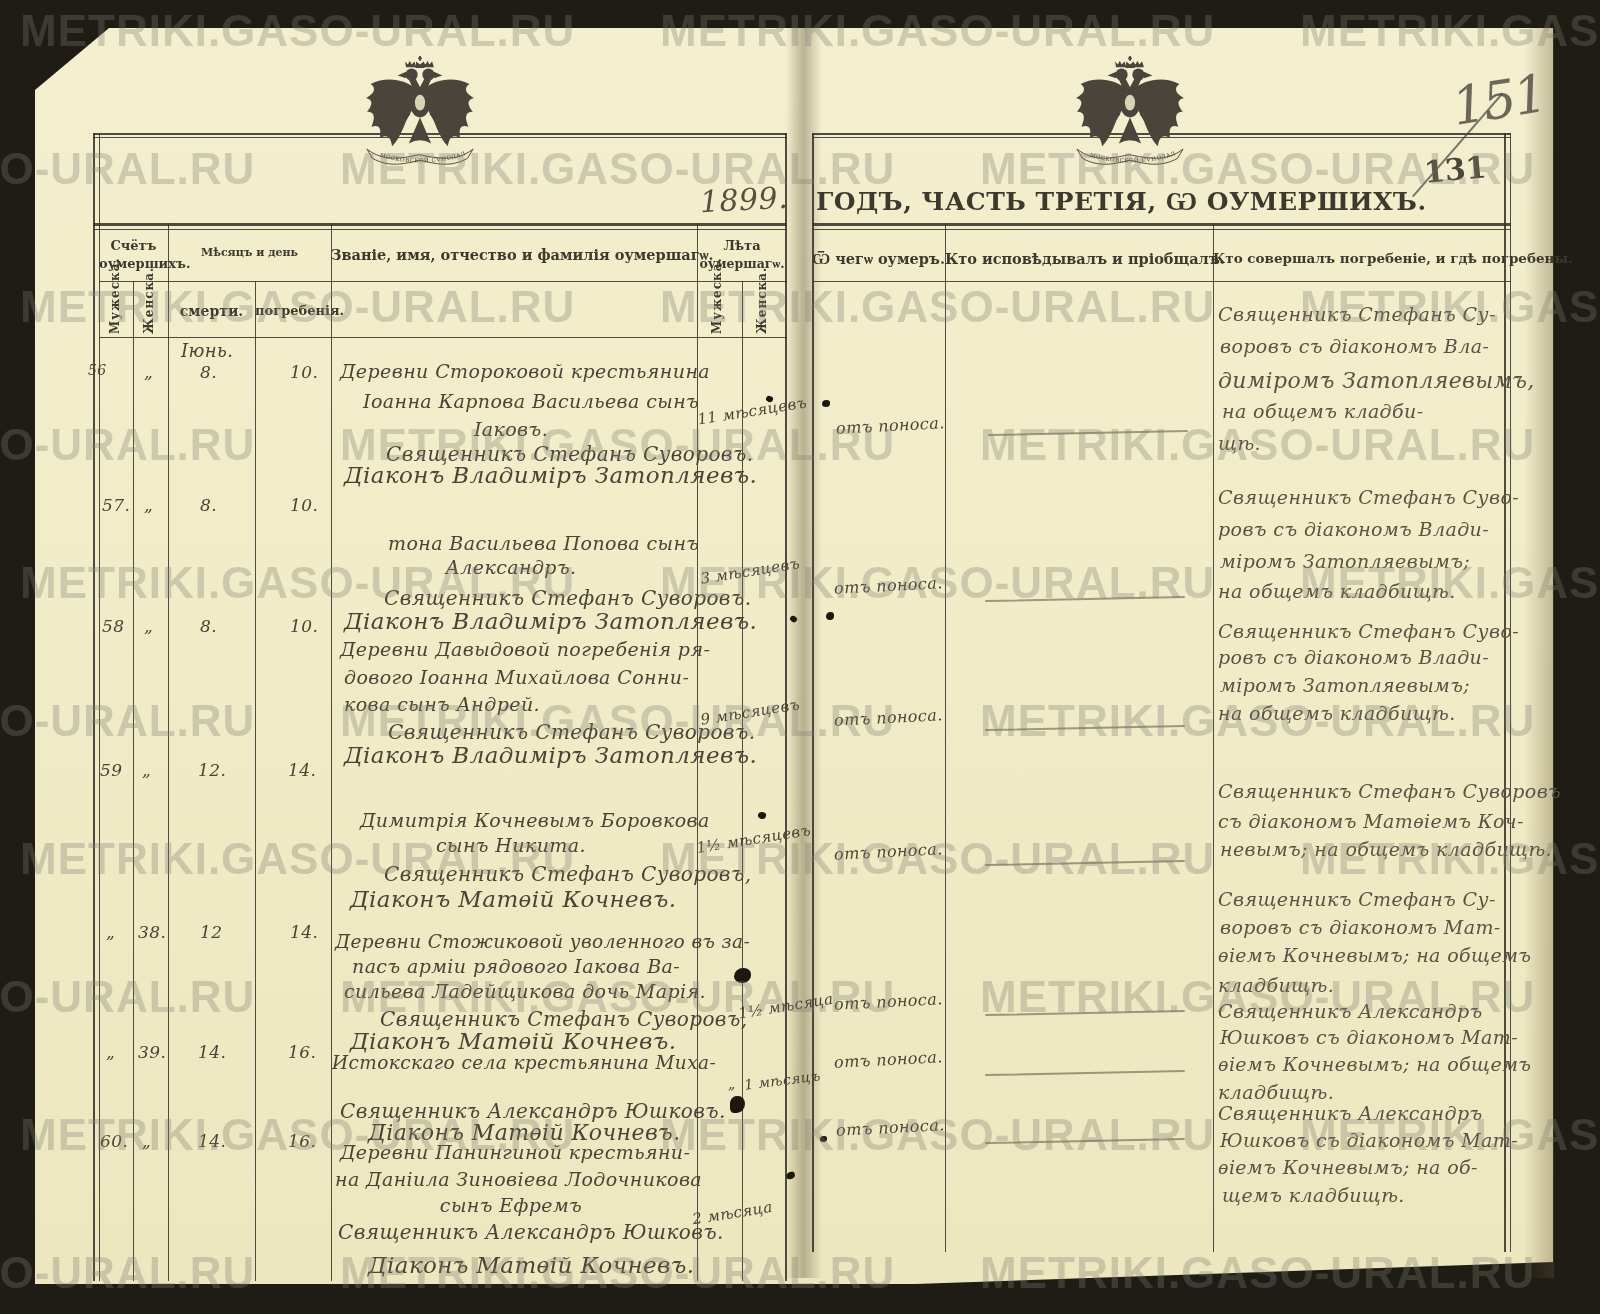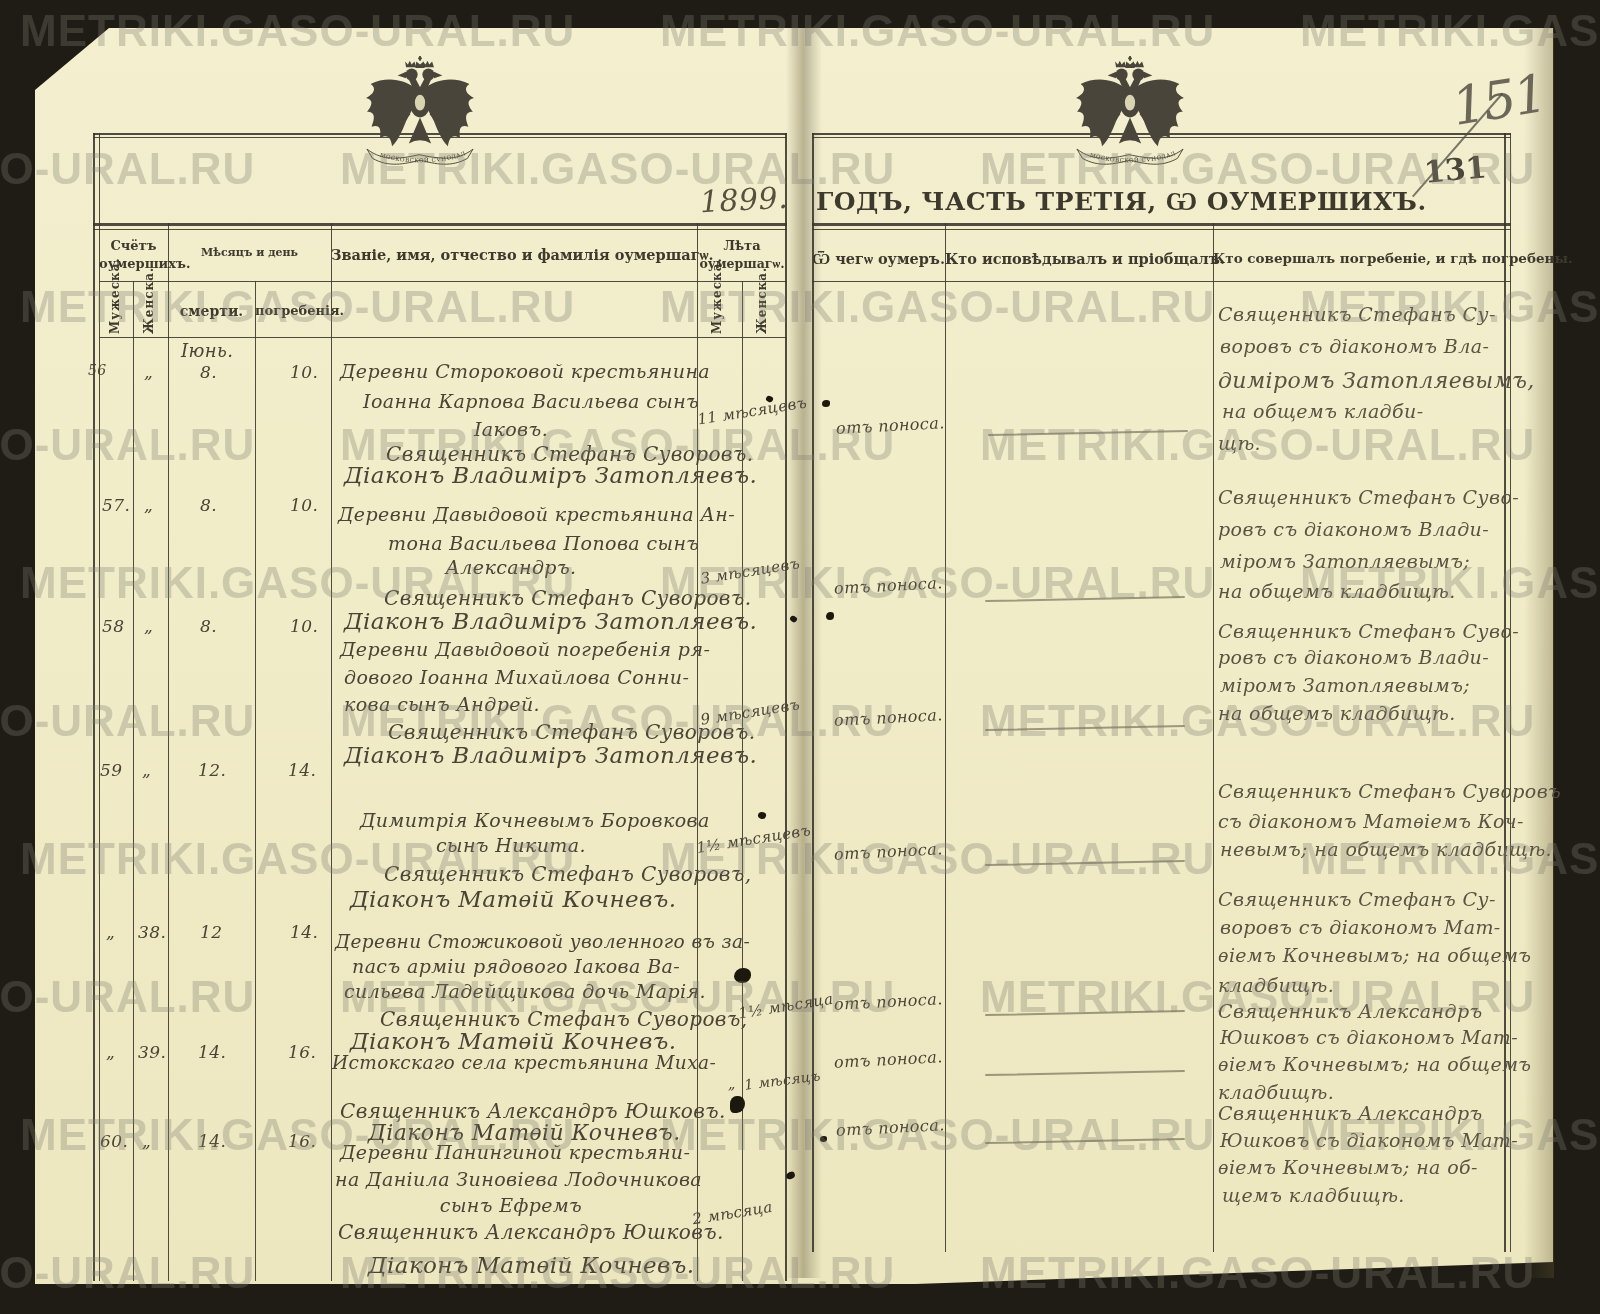--- a/index.html
+++ b/index.html
@@ -162,21 +162,20 @@
   <div class="hw bur" style="left:1218px;top:303px;font-size:19px">Священникъ Стефанъ Су-</div>
   <div class="hw bur" style="left:1220px;top:335px;font-size:19px">воровъ съ діакономъ Вла-</div>
   <div class="hw bur" style="left:1218px;top:368px;font-size:22px">диміромъ Затопляевымъ,</div>
   <div class="hw bur" style="left:1222px;top:400px;font-size:19px">на общемъ кладби-</div>
   <div class="hw bur" style="left:1218px;top:432px;font-size:19px">щѣ.</div>
 
   <div class="hw" style="left:102px;top:495px;font-size:17px">57.</div>
   <div class="hw" style="left:144px;top:495px;font-size:17px">„</div>
   <div class="hw" style="left:200px;top:495px;font-size:17px">8.</div>
   <div class="hw" style="left:290px;top:495px;font-size:17px">10.</div>
-  <div class="hw" style="left:338px;top:503px;font-size:19px">Деревни Давыдовой крестьянина Ан-</div>
   <div class="hw" style="left:388px;top:532px;font-size:19px">тона Васильева Попова сынъ</div>
   <div class="hw ctr" style="left:331px;top:556px;width:360px;font-size:19px">Александръ.</div>
   <div class="hw" style="left:384px;top:586px;font-size:20px">Священникъ Стефанъ Суворовъ.</div>
   <div class="hw" style="left:344px;top:608px;font-size:23px">Діаконъ Владиміръ Затопляевъ.</div>
   <div class="hw" style="left:700px;top:562px;font-size:15px;transform:rotate(-9deg)">3 мѣсяцевъ</div>
   <div class="hw" style="left:834px;top:576px;font-size:16px;transform:rotate(-3deg)">отъ поноса.</div>
   <div class="dash" style="left:985px;top:598px;width:200px"></div>
   <div class="hw bur" style="left:1218px;top:486px;font-size:19px">Священникъ Стефанъ Суво-</div>
   <div class="hw bur" style="left:1218px;top:518px;font-size:19px">ровъ съ діакономъ Влади-</div>
   <div class="hw bur" style="left:1220px;top:550px;font-size:19px">міромъ Затопляевымъ;</div>

